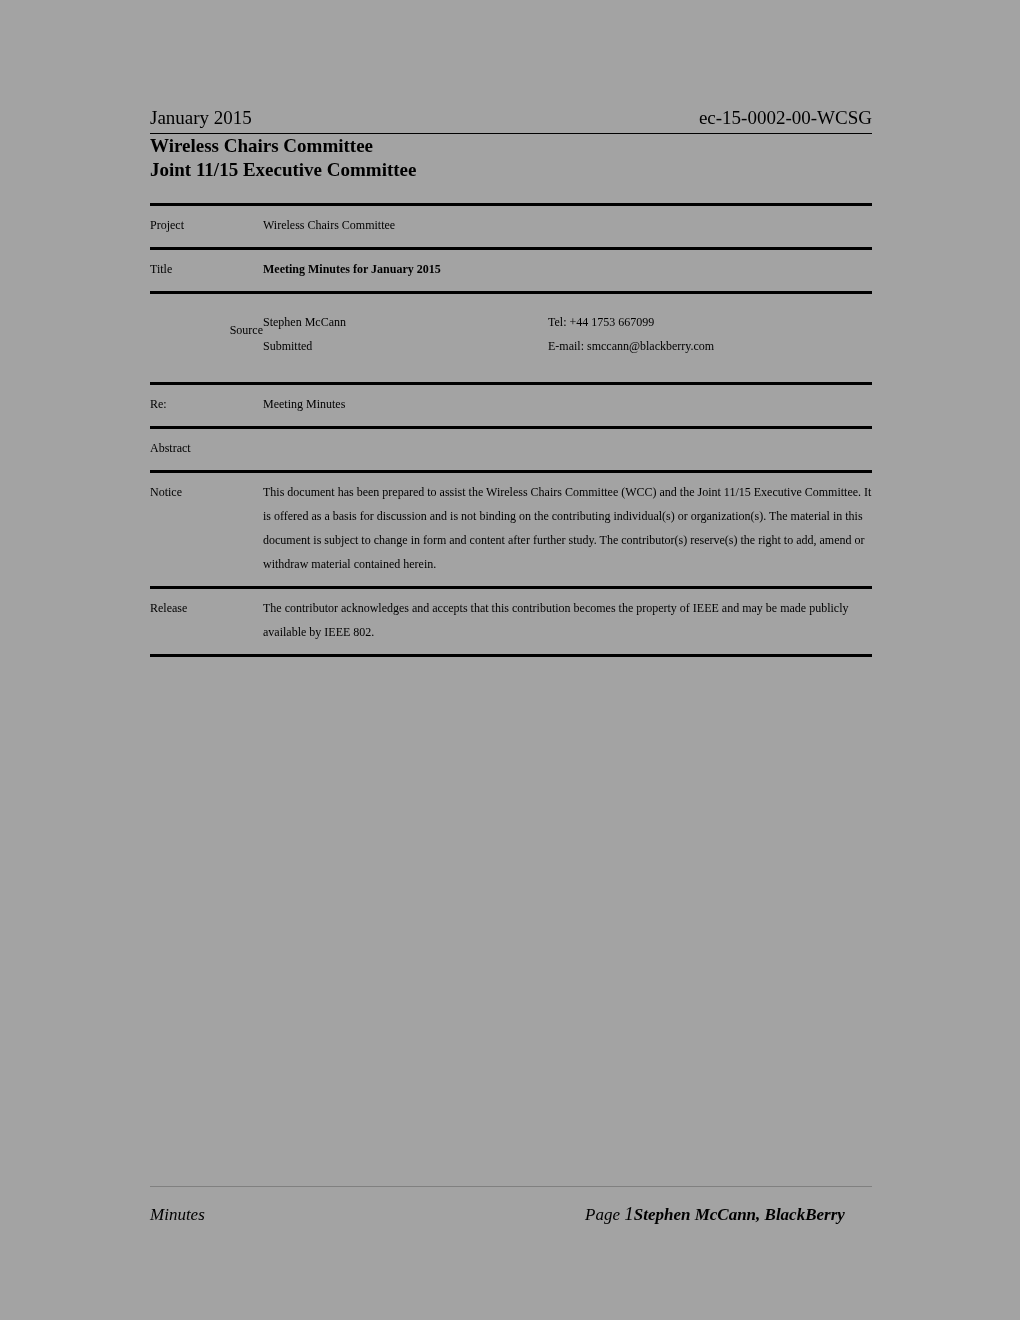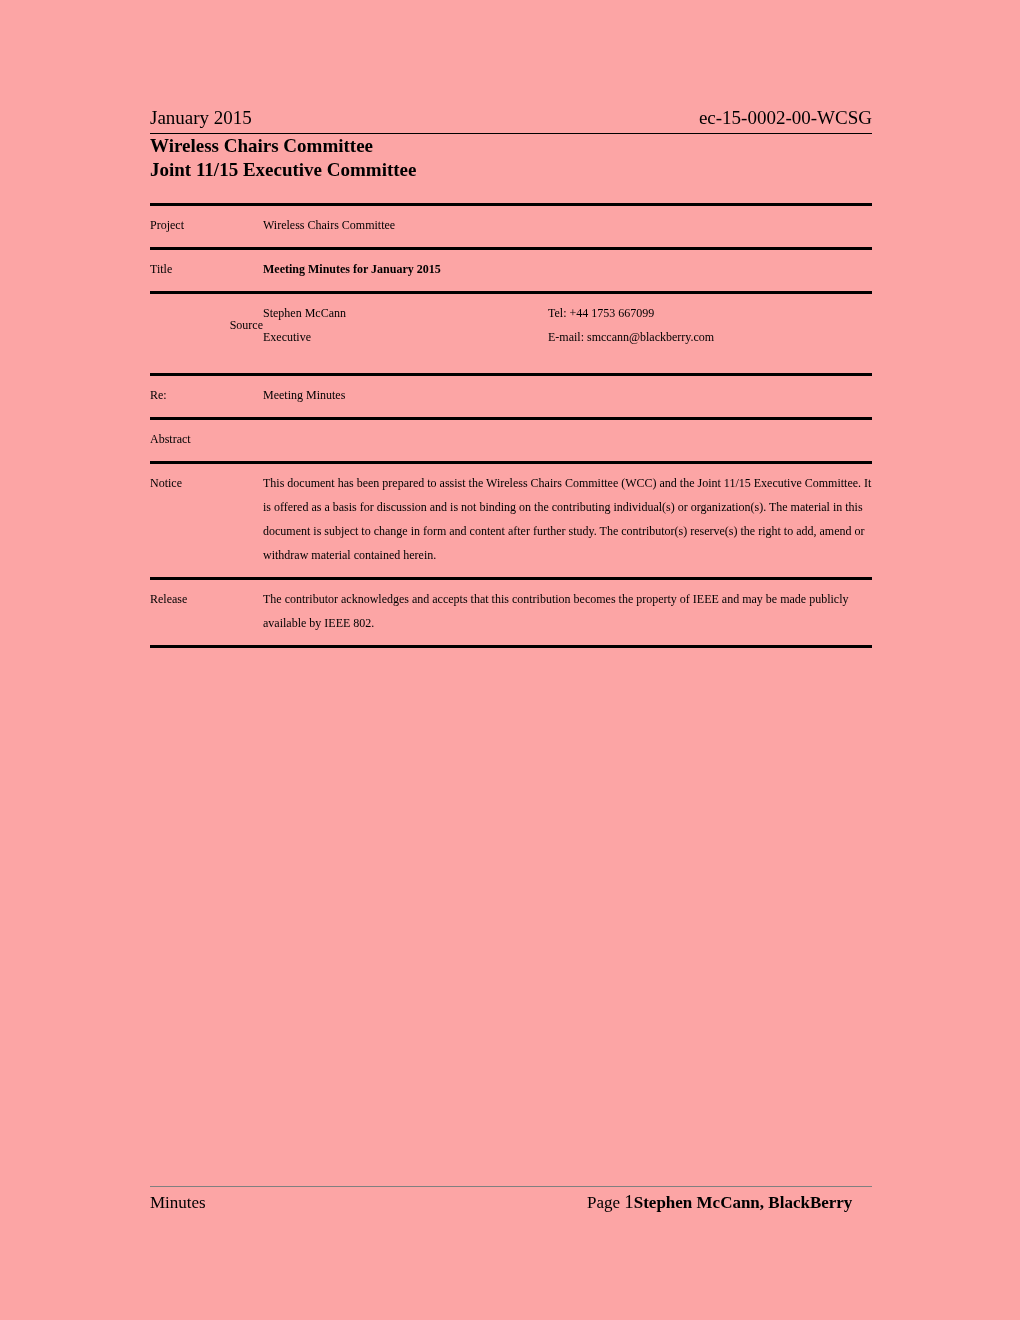--- a/index.html
+++ b/index.html
@@ -9,21 +9,21 @@
     height: 1320px;
     position: relative;
     font-family: "Liberation Serif", "DejaVu Serif", serif;
     color: #000000;
   }
   .page {
     position: absolute;
     left: 0; top: 0;
     width: 1020px;
     height: 1320px;
-    background: #fca5a5;
+    background: #a3a3a3;
     overflow: hidden;
   }
   .content {
     position: absolute;
     left: 150px;
     top: 106px;
     width: 722px;
   }
   .doc-text { font-size: 19px; line-height: 24px; }
 
@@ -53,37 +53,38 @@
   }
   td.label-cell {
     width: 113px;
     padding-left: 10px;
     padding-right: 8px;
   }
   td.value-cell { padding-right: 4px; }
   .bold-value { font-weight: bold; }
   tr.source-row td.label-cell { vertical-align: middle; text-align: right; }
   tr.source-row td { padding-bottom: 24px; }
-  .source-cols { display: flex; }
+  .source-cols { display: flex; margin-top: 9px; }
   .source-col-left { width: 285px; flex: 0 0 285px; }
   .source-col-right { flex: 1; }
   tr.abstract-row td { height: 44px; }
 
   
   .footer {
     position: absolute;
     left: 150px;
     top: 1186px;
     width: 722px;
     border-top: 1px solid #808080;
-    padding-top: 4px;
+    padding-top: 16px;
     display: flex;
     align-items: baseline;
     font-size: 17px;
     line-height: 22px;
+    font-style: italic;
   }
   .footer-left  { width: 33%; text-align: left; }
   .footer-center{ width: 34%; text-align: right; }
   .footer-right { width: 33%; text-align: left; font-weight: bold; }
   .page-number { font-size: 19px; }
 </style>
 </head>
 <body>
 
 <div class="page">
@@ -107,21 +108,21 @@
         <tr>
           <td class="label-cell">Title</td>
           <td class="value-cell bold-value">Meeting Minutes for January 2015</td>
         </tr>
         <tr class="source-row">
           <td class="label-cell">Source</td>
           <td class="value-cell">
             <div class="source-cols">
               <div class="source-col-left">
                 <div>Stephen McCann</div>
-                <div>Executive</div>
+                <div>Submitted</div>
               </div>
               <div class="source-col-right">
                 <div>Tel: +44 1753 667099</div>
                 <div>E-mail: smccann@blackberry.com</div>
               </div>
             </div>
           </td>
         </tr>
         <tr>
           <td class="label-cell">Re:</td>

